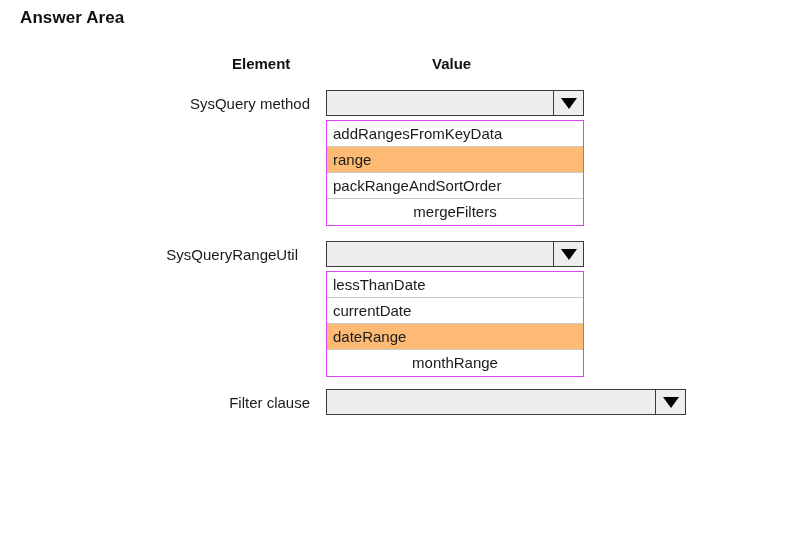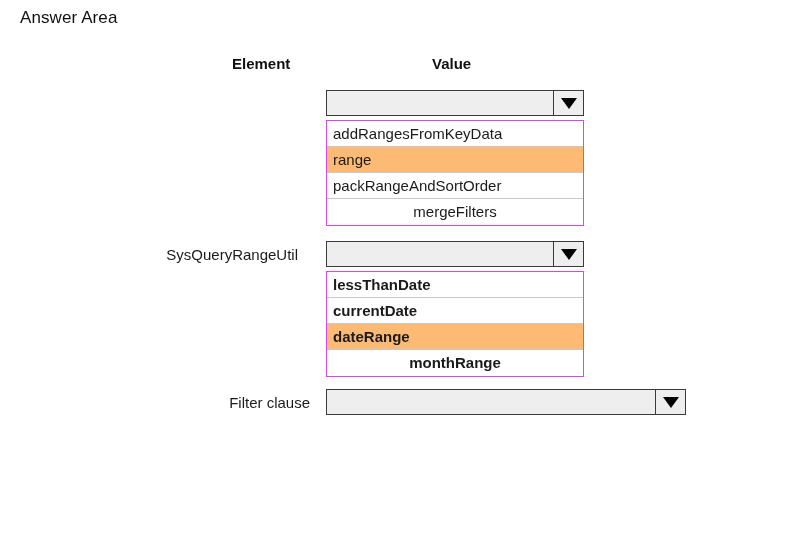--- a/index.html
+++ b/index.html
@@ -17,21 +17,21 @@
   }
   .page {
     position: absolute;
     inset: 0;
   }
   .answer-title {
     position: absolute;
     left: 20px;
     top: 8px;
     font-size: 17px;
-    font-weight: normal;
+    font-weight: bold;
     letter-spacing: 0.1px;
     color: #111111;
   }
   .col-header {
     position: absolute;
     font-size: 15px;
     font-weight: bold;
     color: #111111;
   }
   .col-header.element {
@@ -112,38 +112,39 @@
     text-align: center;
   }
   .combo-option.selected {
     background: #fdba74;
   }
   .combo-list.indented .combo-option {
     padding-left: 21px;
   }
   
   #combo-1 { left: 326px; top: 90px; width: 258px; }
-  #combo-2 { left: 326px; top: 241px; width: 258px; font-weight: bold; }
+  #combo-2 { left: 326px; top: 241px; width: 258px; }
   #combo-3 { left: 326px; top: 389px; width: 360px; }
 
   #label-1 { left: 60px; top: 95px; width: 250px; }
   #label-2 { left: 48px; top: 246px; width: 250px; }
   #label-3 { left: 60px; top: 394px; width: 250px; }
 </style>
 </head>
 <body>
 
 <div class="page">
 
   <div class="answer-title">Answer Area</div>
 
   <div class="col-header element">Element</div>
 
   <div class="col-header value">Value</div>
 
+  <div class="row-label" id="label-1">SysQuery method</div>
 
   <div class="combo" id="combo-1">
     <div class="combo-field">
       <div class="combo-value"></div>
       <div class="combo-arrow-btn">
         <span class="caret"></span>
       </div>
     </div>
     <div class="combo-list">
       <div class="combo-option">addRangesFromKeyData</div>

